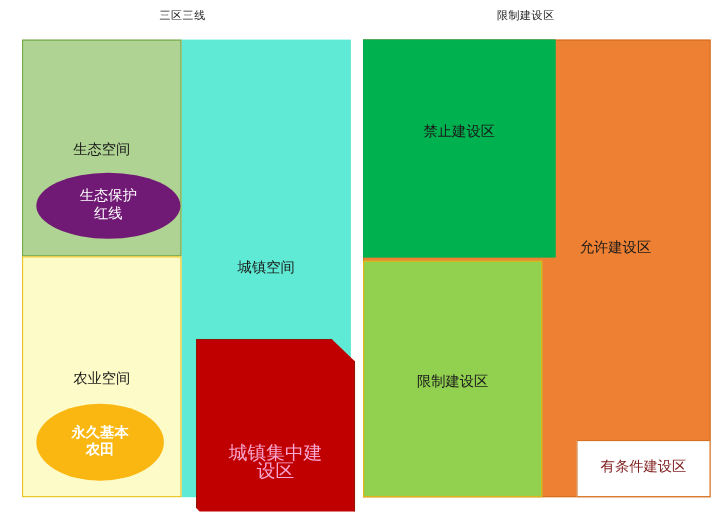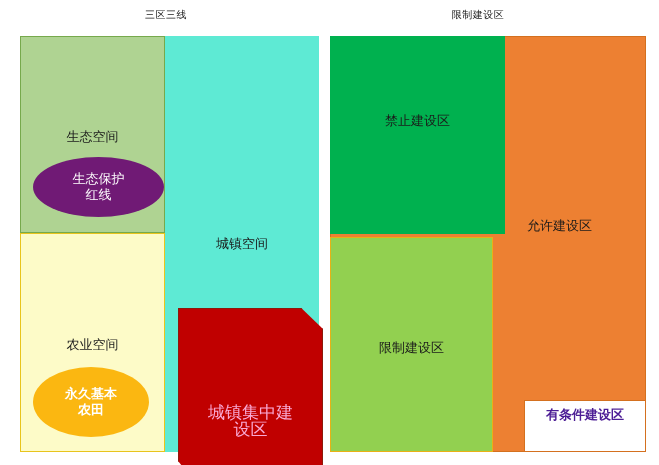--- a/index.html
+++ b/index.html
@@ -216,23 +216,22 @@
   
   #conditional-build {
     left: 194px;
     top: 364px;
     width: 122px;
     height: 52px;
     background: #ffffff;
     border: 1px solid #d4701f;
   }
   #conditional-build .zone-label {
-    top: 6px;
-    color: #4c1d95;
-    font-weight: bold;
+    top: 16px;
+    color: #7f1d1d;
   }
 </style>
 </head>
 <body>
 
 <div class="stage">
 
   <div class="panel-title" style="left:96px; top:6px; width:140px;">三区三线</div>
 
   <div id="left-panel">

